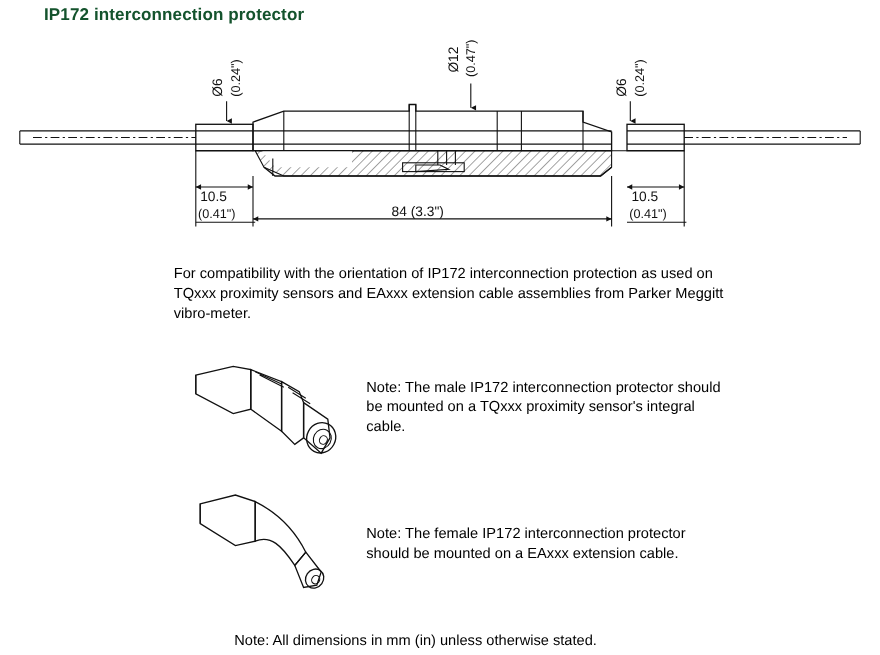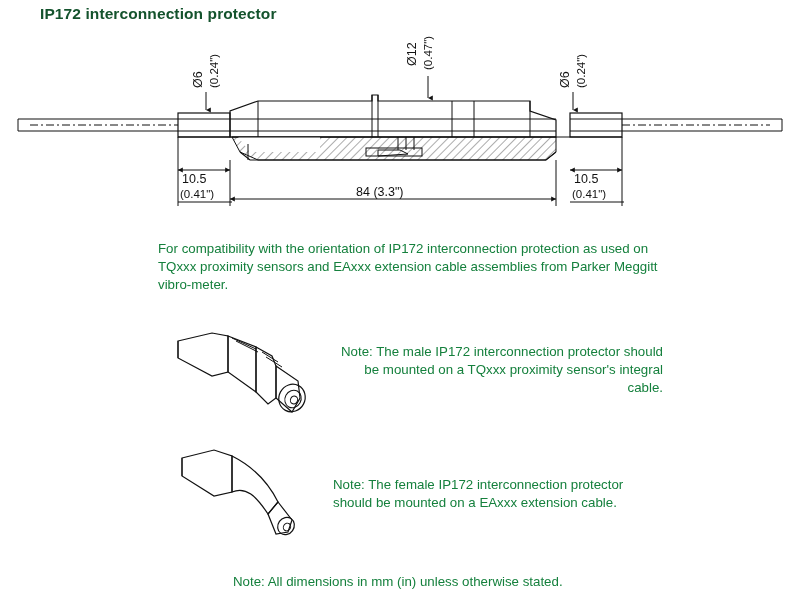--- a/index.html
+++ b/index.html
@@ -29,44 +29,42 @@
     position: absolute;
     left: 0;
     top: 0;
     width: 800px;
     height: 595px;
   }
   .para {
     position: absolute;
     font-size: 13.3px;
     line-height: 18px;
-    color: #15803d;
+    color: #000000;
     white-space: pre-line;
   }
   .compat-text {
     left: 158px;
     top: 240px;
     width: 520px;
   }
   .note-male {
     left: 333px;
     top: 343px;
     width: 330px;
-    text-align: right;
   }
   .note-female {
     left: 333px;
     top: 476px;
     width: 330px;
   }
   .note-dims {
     left: 213px;
     top: 573px;
     width: 420px;
-    margin-left: 20px;
   }
   .dim-text {
     font-family: "Liberation Sans", sans-serif;
     font-size: 12.5px;
     fill: #111111;
   }
   .dim-text-small {
     font-family: "Liberation Sans", sans-serif;
     font-size: 11.5px;
     fill: #111111;

